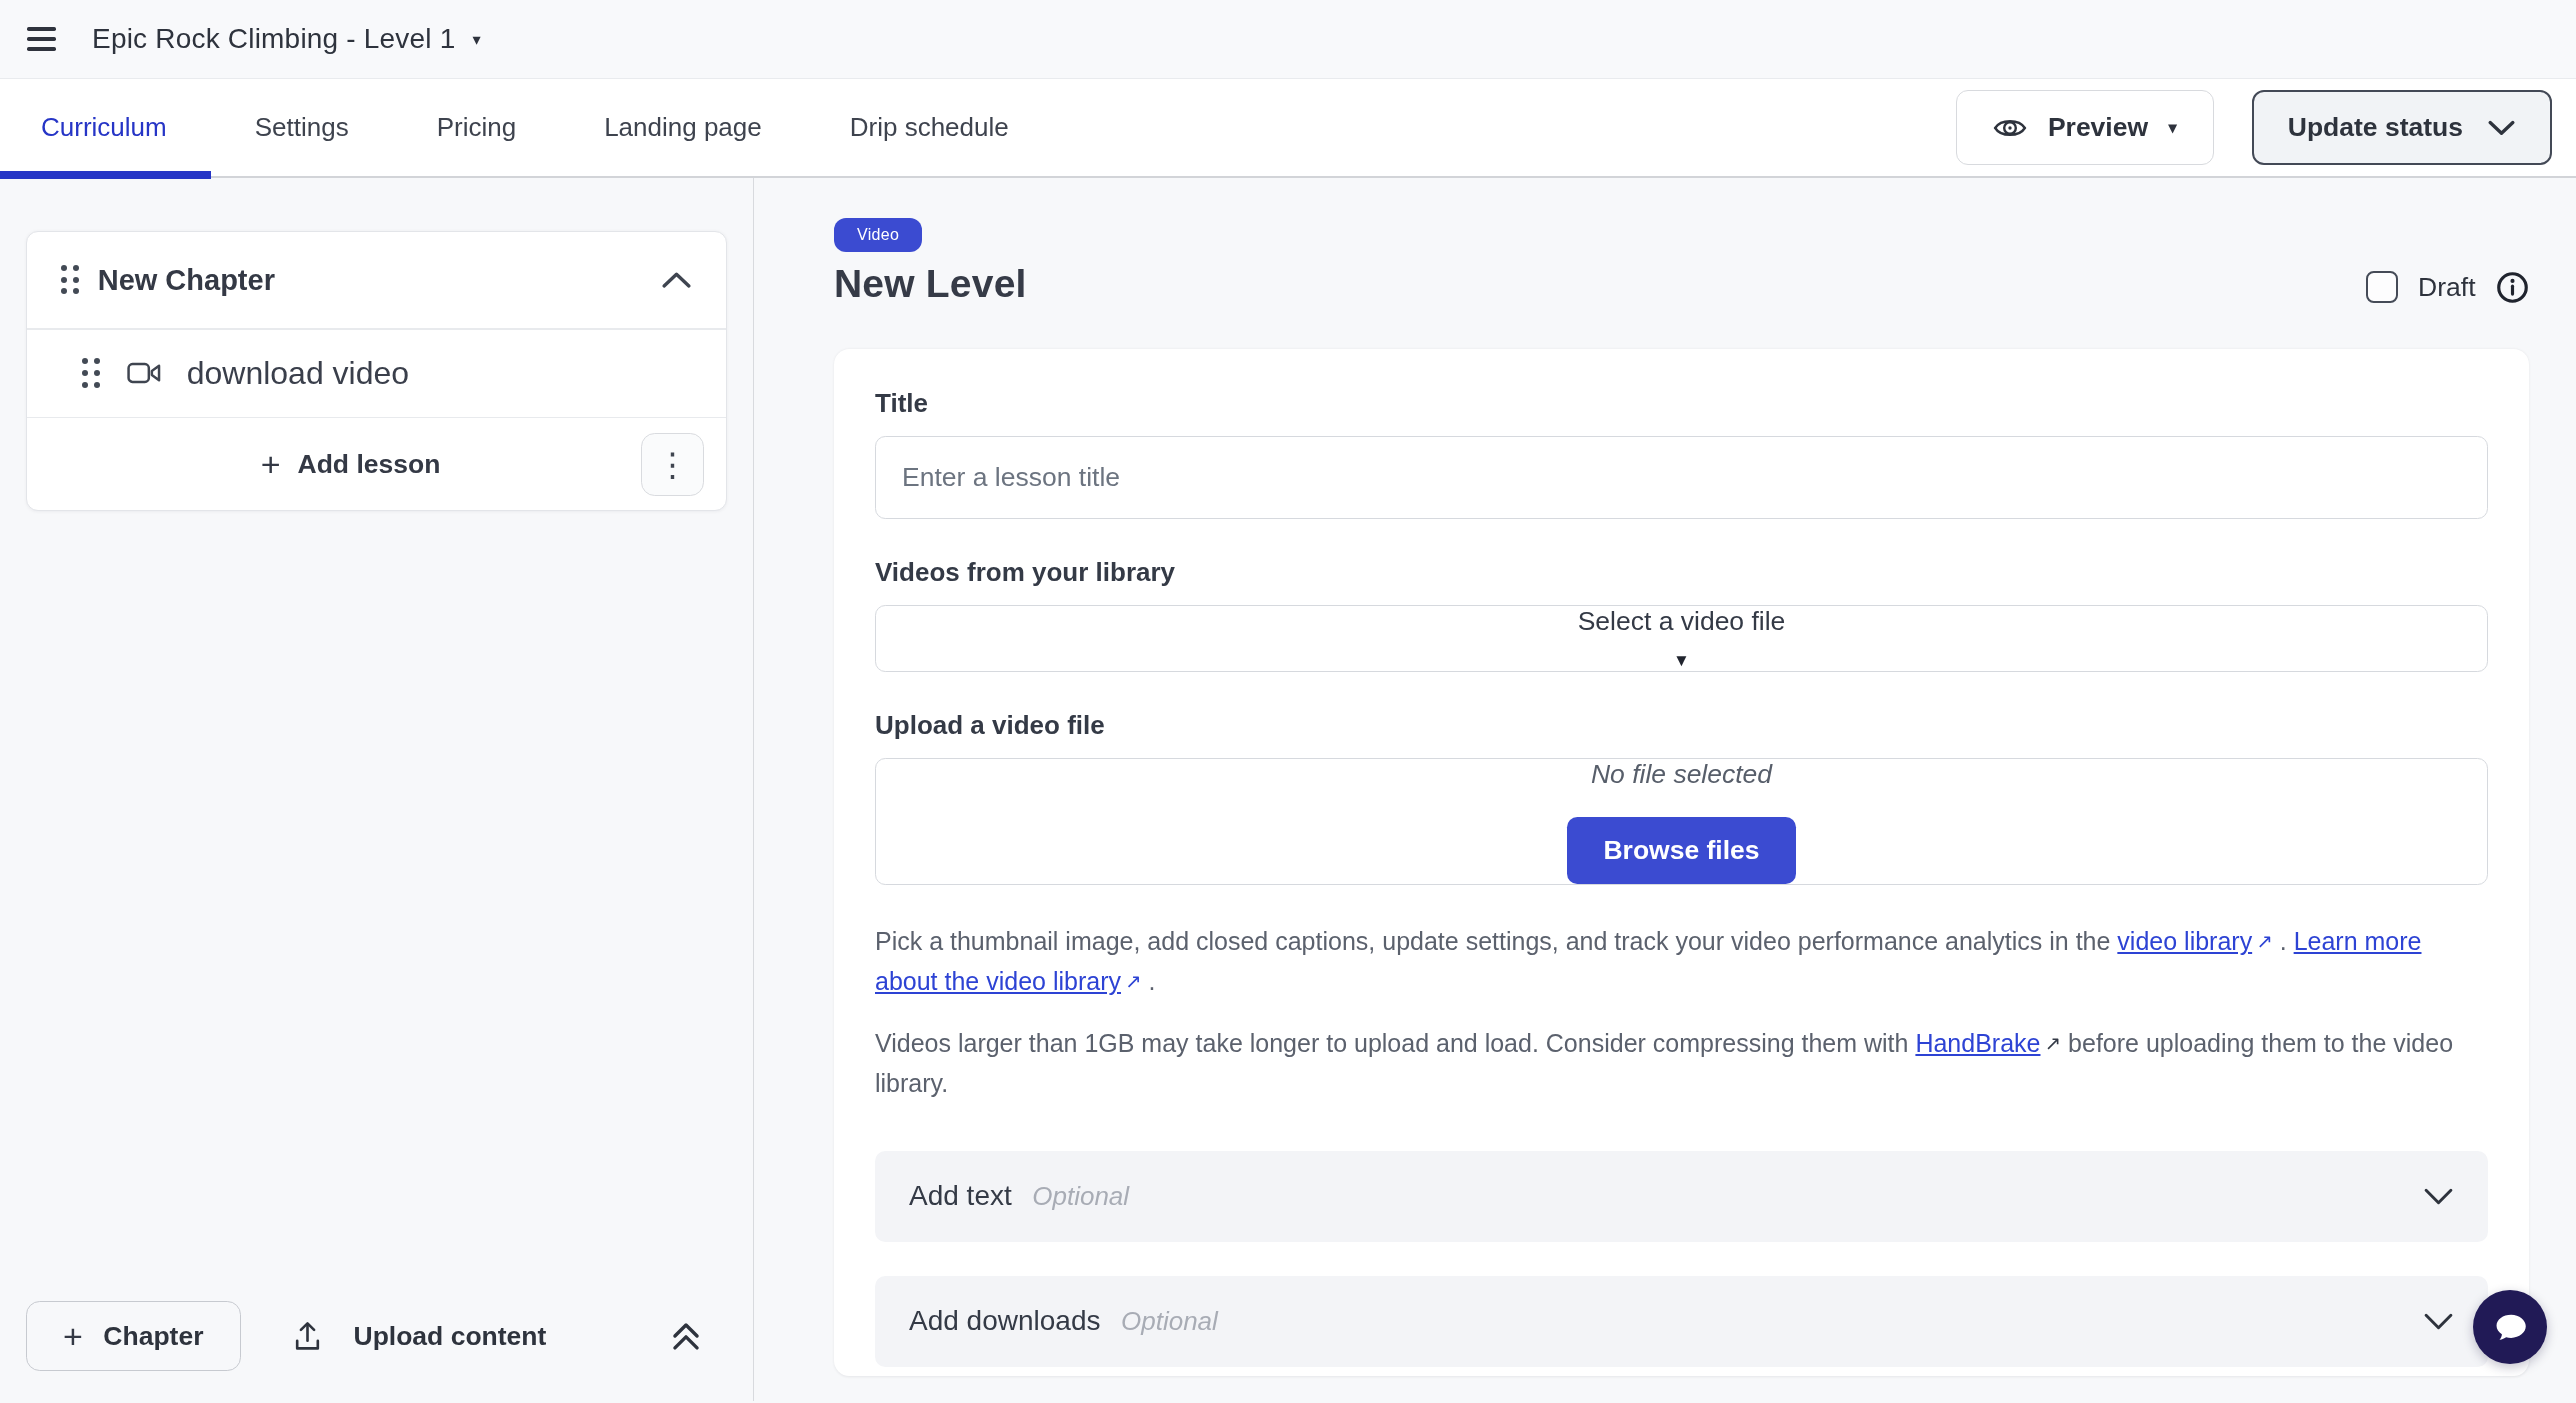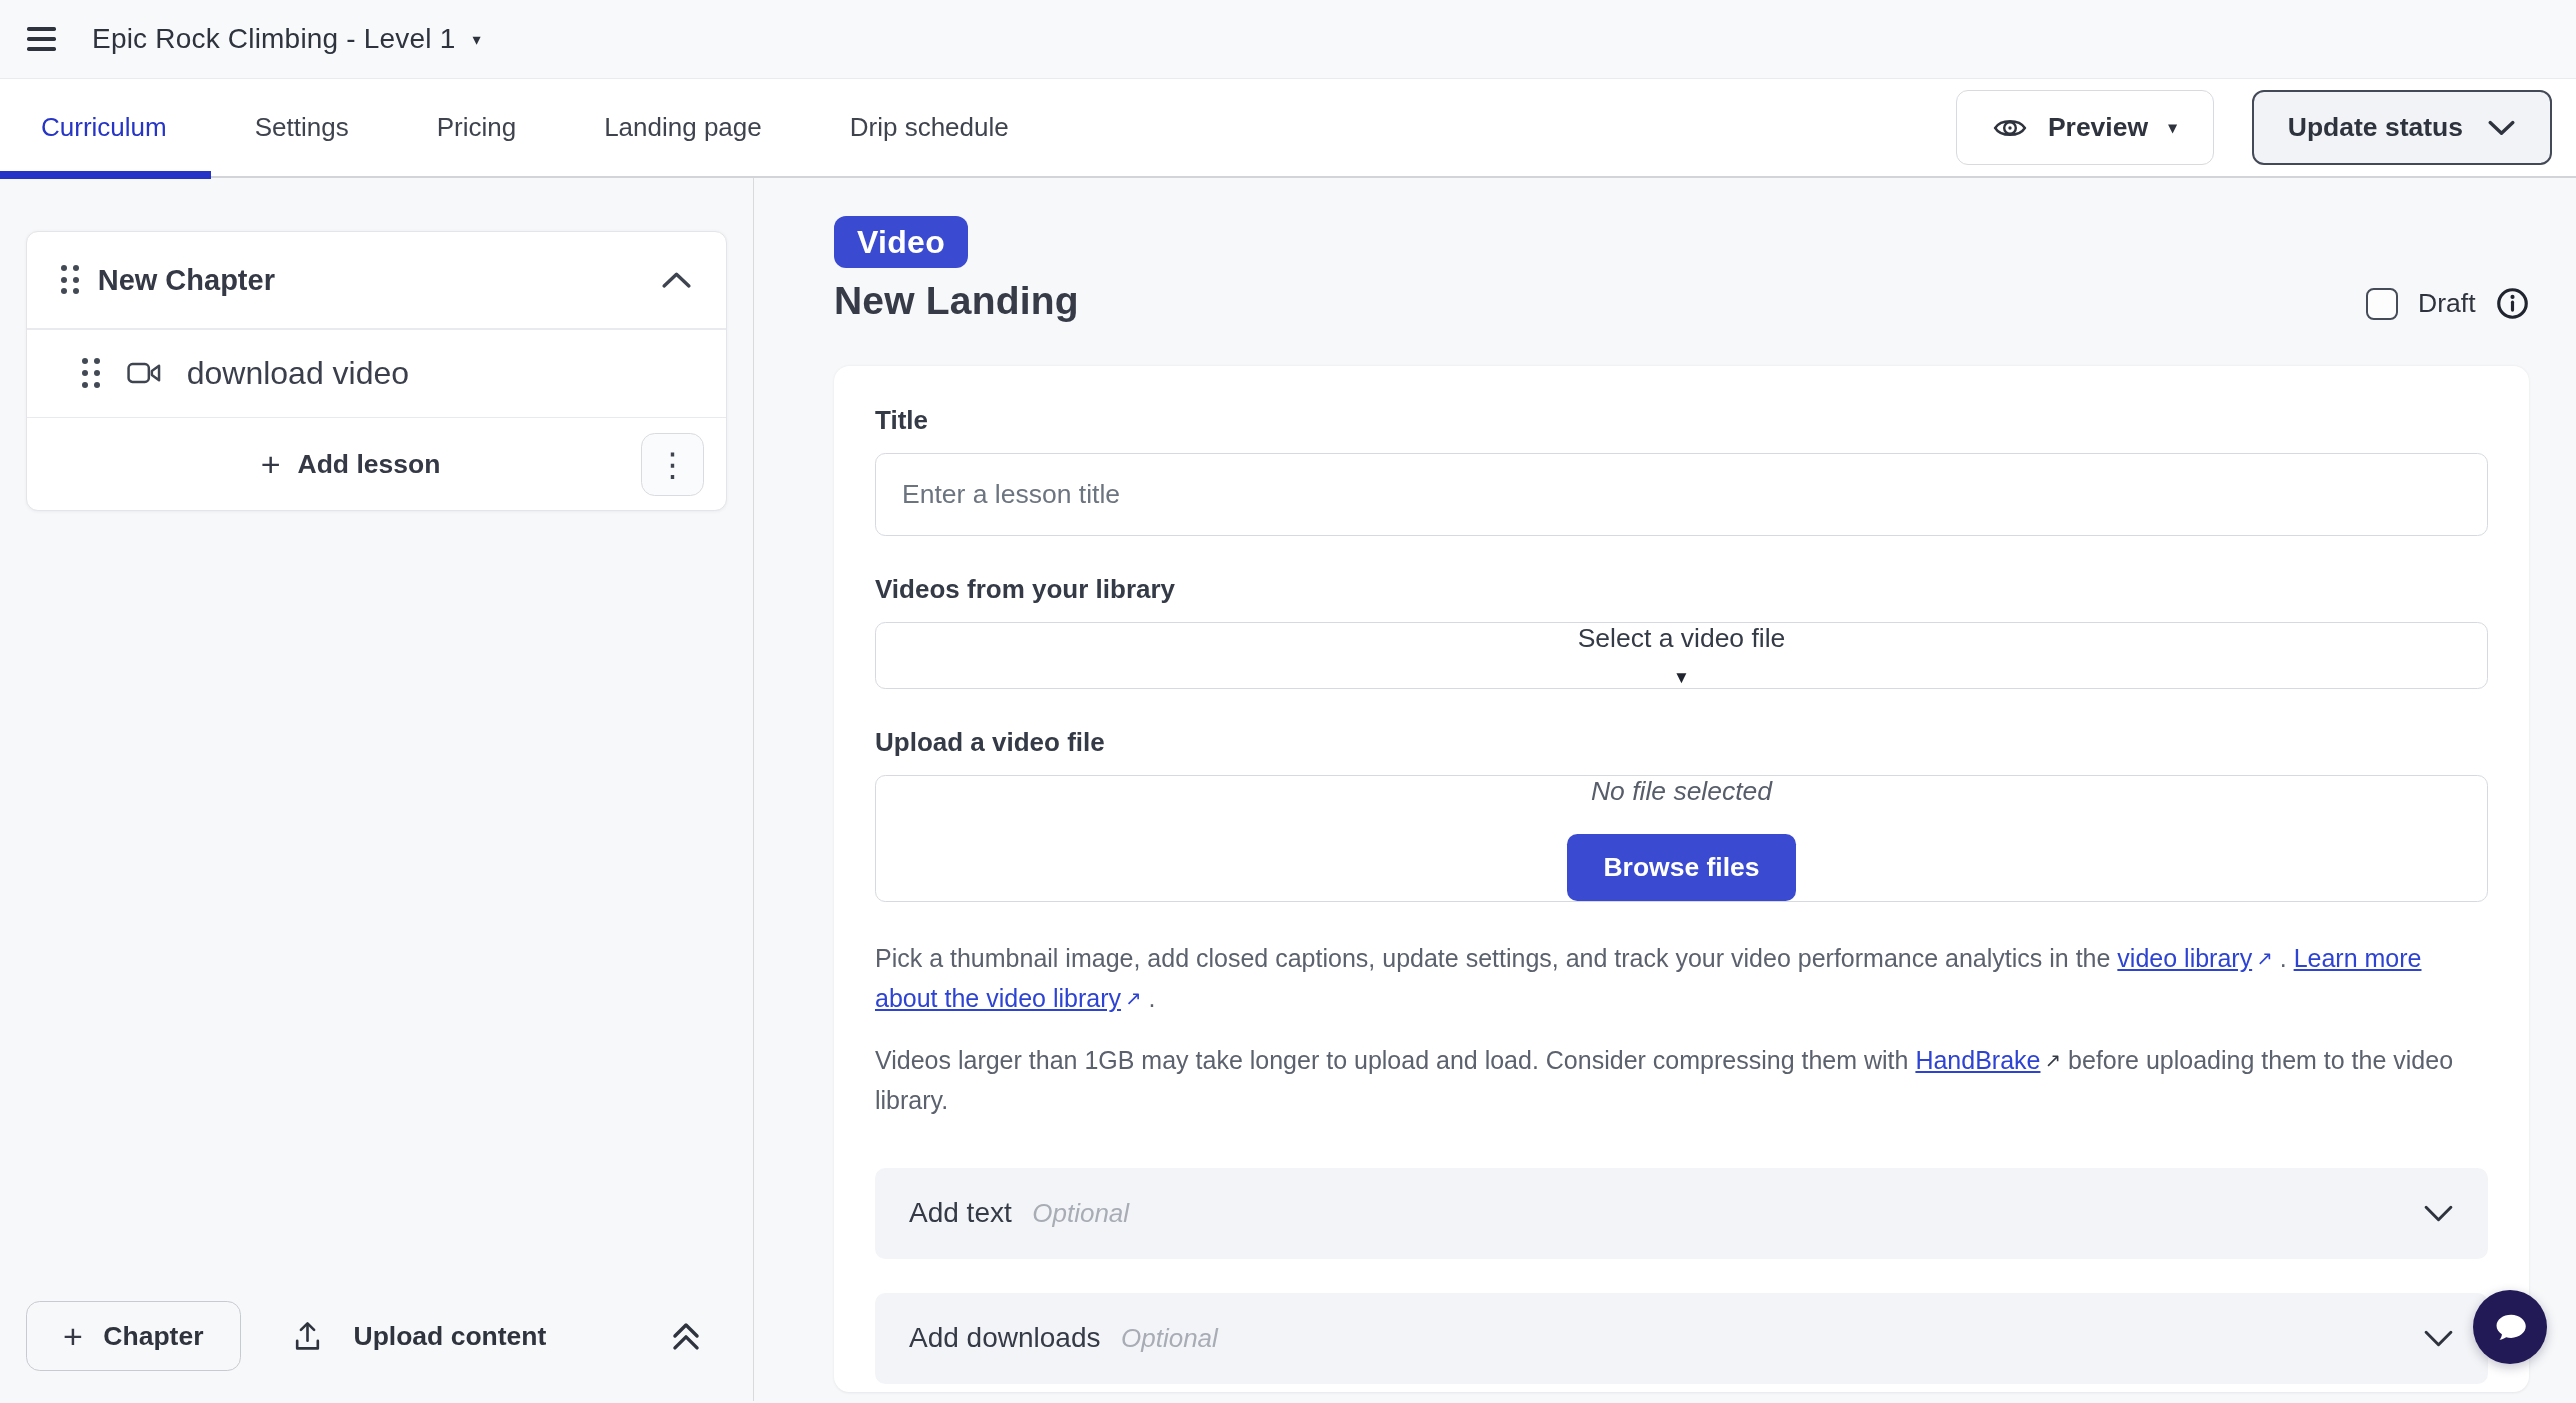--- a/index.html
+++ b/index.html
@@ -80,21 +80,21 @@
   .btn-chapter {
     height: 70px; padding: 0 36px; border: 1.7px solid #c7cad0; border-radius: 13.7px; background: transparent;
     display: flex; align-items: center; gap: 20.5px; font-size: 26.5px; font-weight: 700; color: #2e333d; cursor: pointer;
   }
   .btn-uploadcontent { display: flex; align-items: center; gap: 30px; font-size: 26.5px; font-weight: 700; color: #2e333d; cursor: pointer; background: none; border: none; }
   .collapse-btn { margin-left: auto; cursor: pointer; display: flex; }
 
   
   .main { flex: 1; padding: 38px 47px 0 80px; position: relative; }
   .type-badge {
-    display: inline-flex; background: #3b4bd1; color: #fff; font-size: 32px; font-weight: 700;
+    display: inline-flex; background: #3b4bd1; color: #fff; font-size: 16px; font-weight: 400;
     padding: 7.7px 23px; border-radius: 12px; letter-spacing: 0.3px;
   }
   .lesson-title-row { display: flex; align-items: flex-start; justify-content: space-between; margin-top: 10.3px; width: 1695px; }
   .lesson-page-title { font-size: 39px; color: #363b47; letter-spacing: 0.2px; }
   .draft-group { display: flex; align-items: center; gap: 20.5px; margin-top: 8.6px; }
   .draft-checkbox { width: 32px; height: 32px; border: 2.6px solid #454b57; border-radius: 7.7px; background: #fdfdfe; cursor: pointer; }
   .draft-label { font-size: 26.5px; color: #2e333d; }
 
   .card {
     margin-top: 43px; width: 1695px; background: #fff; border-radius: 15.4px;
@@ -262,21 +262,21 @@
           <polyline points="3.5 17.5 10 11 16.5 17.5" fill="none" stroke="#2e333d" stroke-width="2" stroke-linecap="round" stroke-linejoin="round"></polyline>
         </svg>
       </span>
     </div>
   </aside>
 
   <main class="main">
     <span class="type-badge">Video</span>
 
     <div class="lesson-title-row">
-      <h1 class="lesson-page-title">New Landing</h1>
+      <h1 class="lesson-page-title">New Level</h1>
       <div class="draft-group">
         <span class="draft-checkbox"></span>
         <span class="draft-label">Draft</span>
         <svg width="33" height="33" viewBox="0 0 24 24">
           <circle cx="12" cy="12" r="10" fill="none" stroke="#20242e" stroke-width="2.3"></circle>
           <line x1="12" y1="11" x2="12" y2="16.8" stroke="#20242e" stroke-width="2.3" stroke-linecap="round"></line>
           <circle cx="12" cy="7.2" r="1.5" fill="#20242e"></circle>
         </svg>
       </div>
     </div>

